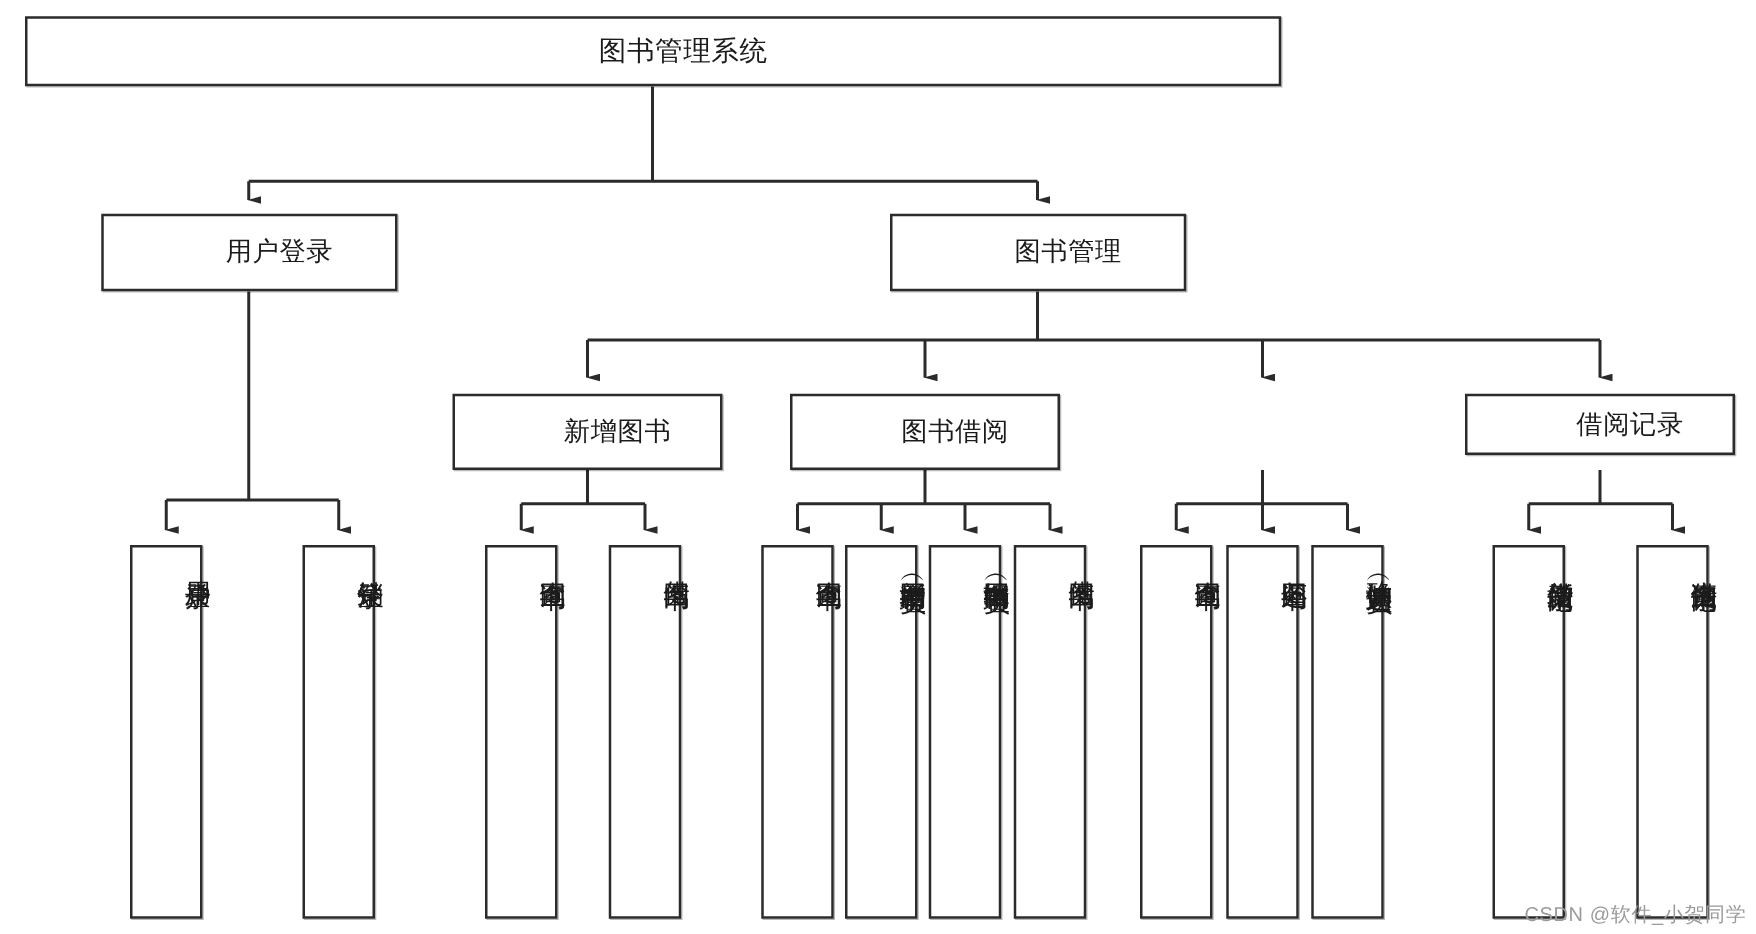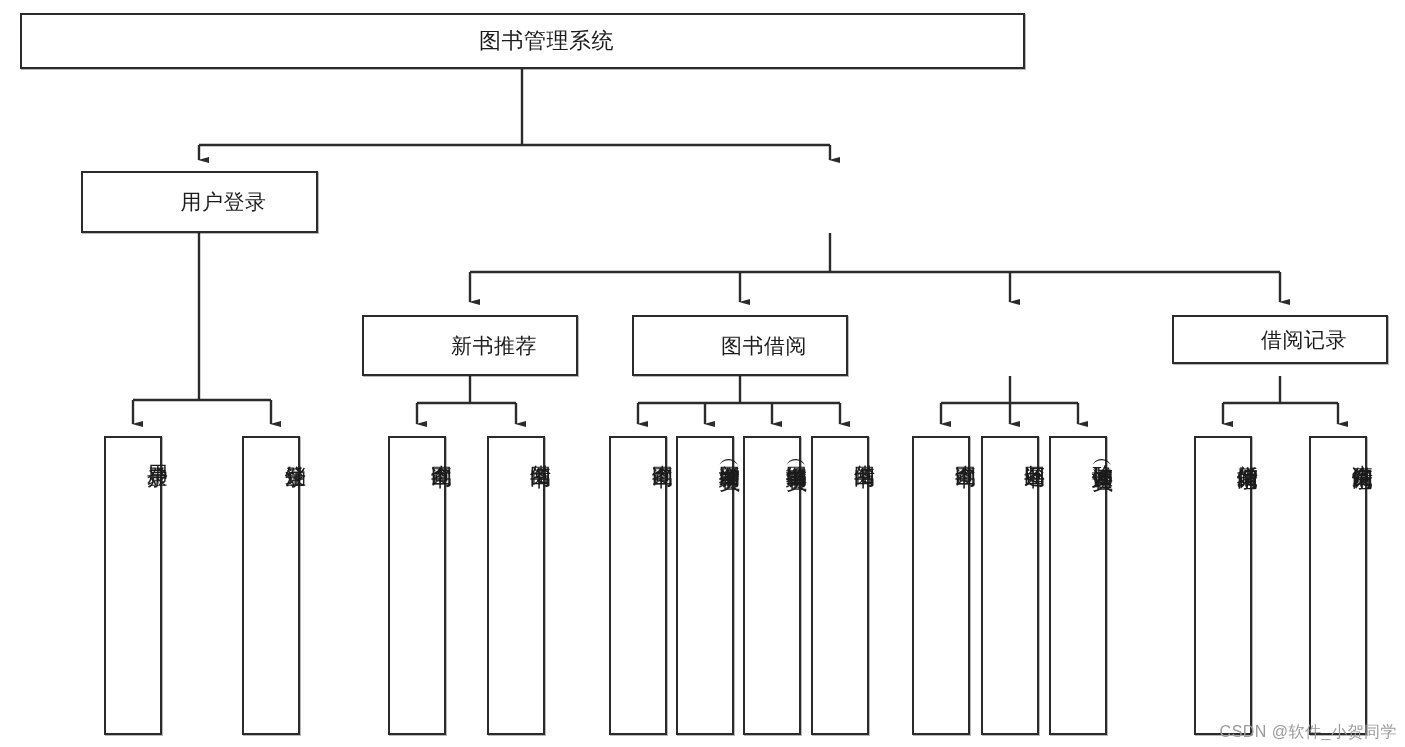--- a/index.html
+++ b/index.html
@@ -133,23 +133,26 @@
     </g>
   </svg>
 
   <div class="node h root" style="left:20px;top:13px;width:1005px;height:56px;">
     <span class="label">图书管理系统</span>
   </div>
 
   <div class="node h" style="left:81px;top:171px;width:237px;height:62px;">
     <span class="label">用户登录</span>
   </div>
+  <div class="node h" style="left:712px;top:171px;width:237px;height:62px;">
+    <span class="label">图书管理</span>
+  </div>
 
   <div class="node h" style="left:362px;top:315px;width:216px;height:61px;">
-    <span class="label">新书推荐</span>
+    <span class="label">新增图书</span>
   </div>
   <div class="node h" style="left:632px;top:315px;width:216px;height:61px;">
     <span class="label">图书借阅</span>
   </div>
   <div class="node h" style="left:1172px;top:315px;width:216px;height:49px;">
     <span class="label">借阅记录</span>
   </div>
 
   <div class="node v" style="left:104px;top:436px;width:58px;height:299px;">
     <span class="label">用户登录</span>

